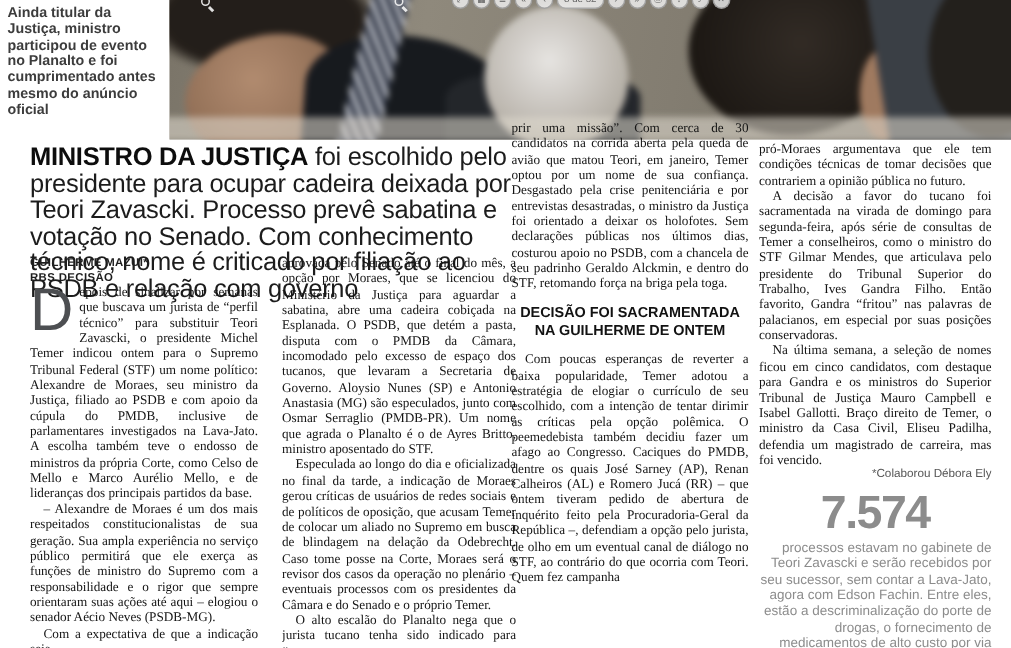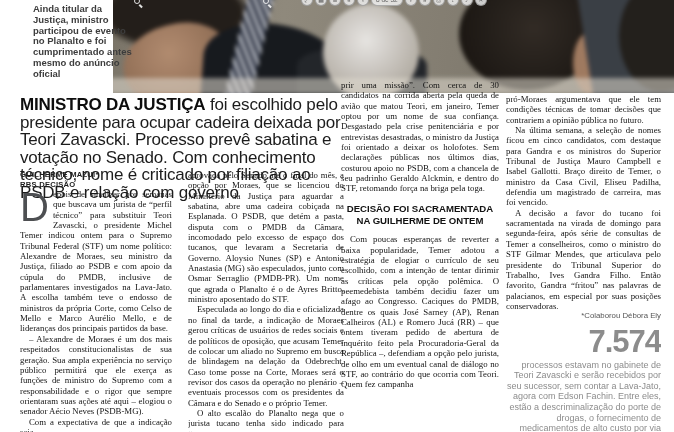--- a/index.html
+++ b/index.html
@@ -45,21 +45,21 @@
            border:1px solid rgba(110,110,110,.5); color:#666;
            font:6.5px/10px "Liberation Sans",sans-serif; display:flex; align-items:center; justify-content:center; }
   .mag { position:absolute; top:-2px; width:9px; height:9px; z-index:5; cursor:pointer; }
   .mag .lens { position:absolute; left:0; top:0; width:6px; height:6px; border:1.4px solid rgba(245,245,245,.9); border-radius:50%; }
   .mag .handle { position:absolute; left:6px; top:6px; width:4px; height:1.6px; background:rgba(245,245,245,.9); transform:rotate(45deg); transform-origin:0 0; }
   .mag-out { left:134px; } .mag-in { left:263px; }
 
   
   .caption { position:absolute; left:5px; top:4px; width:103px;
              font-family:"Liberation Sans",sans-serif; font-weight:600; font-size:9.5px;
-             line-height:10.8px; color:#3c3c3c;margin-left:28px; }
+             line-height:10.8px; color:#3c3c3c; }
 
   
   .headline { position:absolute; left:20px; top:96px; width:322px;
               font-family:"Liberation Sans",sans-serif; font-size:17px; line-height:17.6px;
               color:#1c1c1c; letter-spacing:-.2px; }
   .headline b { font-weight:700; color:#0d0d0d; }
 
   
   .col { position:absolute; font-size:8.8px; line-height:10.35px; text-align:justify; overflow:hidden; }
   .col p { margin:0; }
@@ -74,21 +74,21 @@
   .dropcap { float:left; font-family:"Liberation Sans",sans-serif; font-weight:400;
              font-size:40px; line-height:34px; color:#4d4f52; margin:1px 4px 0 0; }
 
   .subhead { font-family:"Liberation Sans",sans-serif; font-weight:700; font-size:9.6px;
              line-height:11.8px; color:#121212; text-align:center; margin:9px 0 8px 0; }
 
   .credit { font-family:"Liberation Sans",sans-serif; font-size:7.8px; color:#555;
             text-align:right; }
 
   .infobox-number { font-family:"Liberation Sans",sans-serif; font-weight:700; font-size:31px;
-                    line-height:32px; letter-spacing:-1px; text-align:right; margin-top:4px; }
+                    line-height:32px; letter-spacing:-1px; text-align:center; margin-top:4px; }
   .infobox-text { font-family:"Liberation Sans",sans-serif; font-size:9px; line-height:10.6px;
                   text-align:right; margin-top:2px; }
 </style>
 </head>
 <body>
 
 <div class="page">
 
   <div class="photo">
     <div class="photo-shapes">
@@ -160,20 +160,20 @@
     <p>prir uma missão”. Com cerca de 30 candidatos na corrida aberta pela queda de avião que matou Teori, em janeiro, Temer optou por um nome de sua confiança. Desgastado pela crise penitenciária e por entrevistas desastradas, o ministro da Justiça foi orientado a deixar os holofotes. Sem declarações públicas nos últimos dias, costurou apoio no PSDB, com a chancela de seu padrinho Geraldo Alckmin, e dentro do STF, retomando força na briga pela toga.</p>
     <div class="subhead">
       <div>DECISÃO FOI SACRAMENTADA</div>
       <div>NA GUILHERME DE ONTEM</div>
     </div>
     <p class="ind">Com poucas esperanças de reverter a baixa popularidade, Temer adotou a estratégia de elogiar o currículo de seu escolhido, com a intenção de tentar dirimir as críticas pela opção polêmica. O peemedebista também decidiu fazer um afago ao Congresso. Caciques do PMDB, dentre os quais José Sarney (AP), Renan Calheiros (AL) e Romero Jucá (RR) – que ontem tiveram pedido de abertura de inquérito feito pela Procuradoria-Geral da República –, defendiam a opção pelo jurista, de olho em um eventual canal de diálogo no STF, ao contrário do que ocorria com Teori. Quem fez campanha</p>
   </div>
 
   <div class="col col-4">
     <p>pró-Moraes argumentava que ele tem condições técnicas de tomar decisões que contrariem a opinião pública no futuro.</p>
+    <p class="ind">A decisão a favor do tucano foi sacramentada na virada de domingo para segunda-feira, após série de consultas de Temer a conselheiros, como o ministro do STF Gilmar Mendes, que articulava pelo presidente do Tribunal Superior do Trabalho, Ives Gandra Filho. Então favorito, Gandra “fritou” nas palavras de palacianos, em especial por suas posições conservadoras.</p>
     <p class="ind">Na última semana, a seleção de nomes ficou em cinco candidatos, com destaque para Gandra e os ministros do Superior Tribunal de Justiça Mauro Campbell e Isabel Gallotti. Braço direito de Temer, o ministro da Casa Civil, Eliseu Padilha, defendia um magistrado de carreira, mas foi vencido.</p>
-    <p class="ind">A decisão a favor do tucano foi sacramentada na virada de domingo para segunda-feira, após série de consultas de Temer a conselheiros, como o ministro do STF Gilmar Mendes, que articulava pelo presidente do Tribunal Superior do Trabalho, Ives Gandra Filho. Então favorito, Gandra “fritou” nas palavras de palacianos, em especial por suas posições conservadoras.</p>
     <div class="credit">*Colaborou Débora Ely</div>
     <div class="infobox-number" style="color: rgb(140, 140, 140);">7.574</div>
     <div class="infobox-text" style="color: rgb(140, 140, 140);">processos estavam no gabinete de Teori Zavascki e serão recebidos por seu sucessor, sem contar a Lava-Jato, agora com Edson Fachin. Entre eles, estão a descriminalização do porte de drogas, o fornecimento de medicamentos de alto custo por via judicial e a posse de armas de fogo por guardas municipais.</div>
   </div>
 
 </div>
 
 </body></html>

